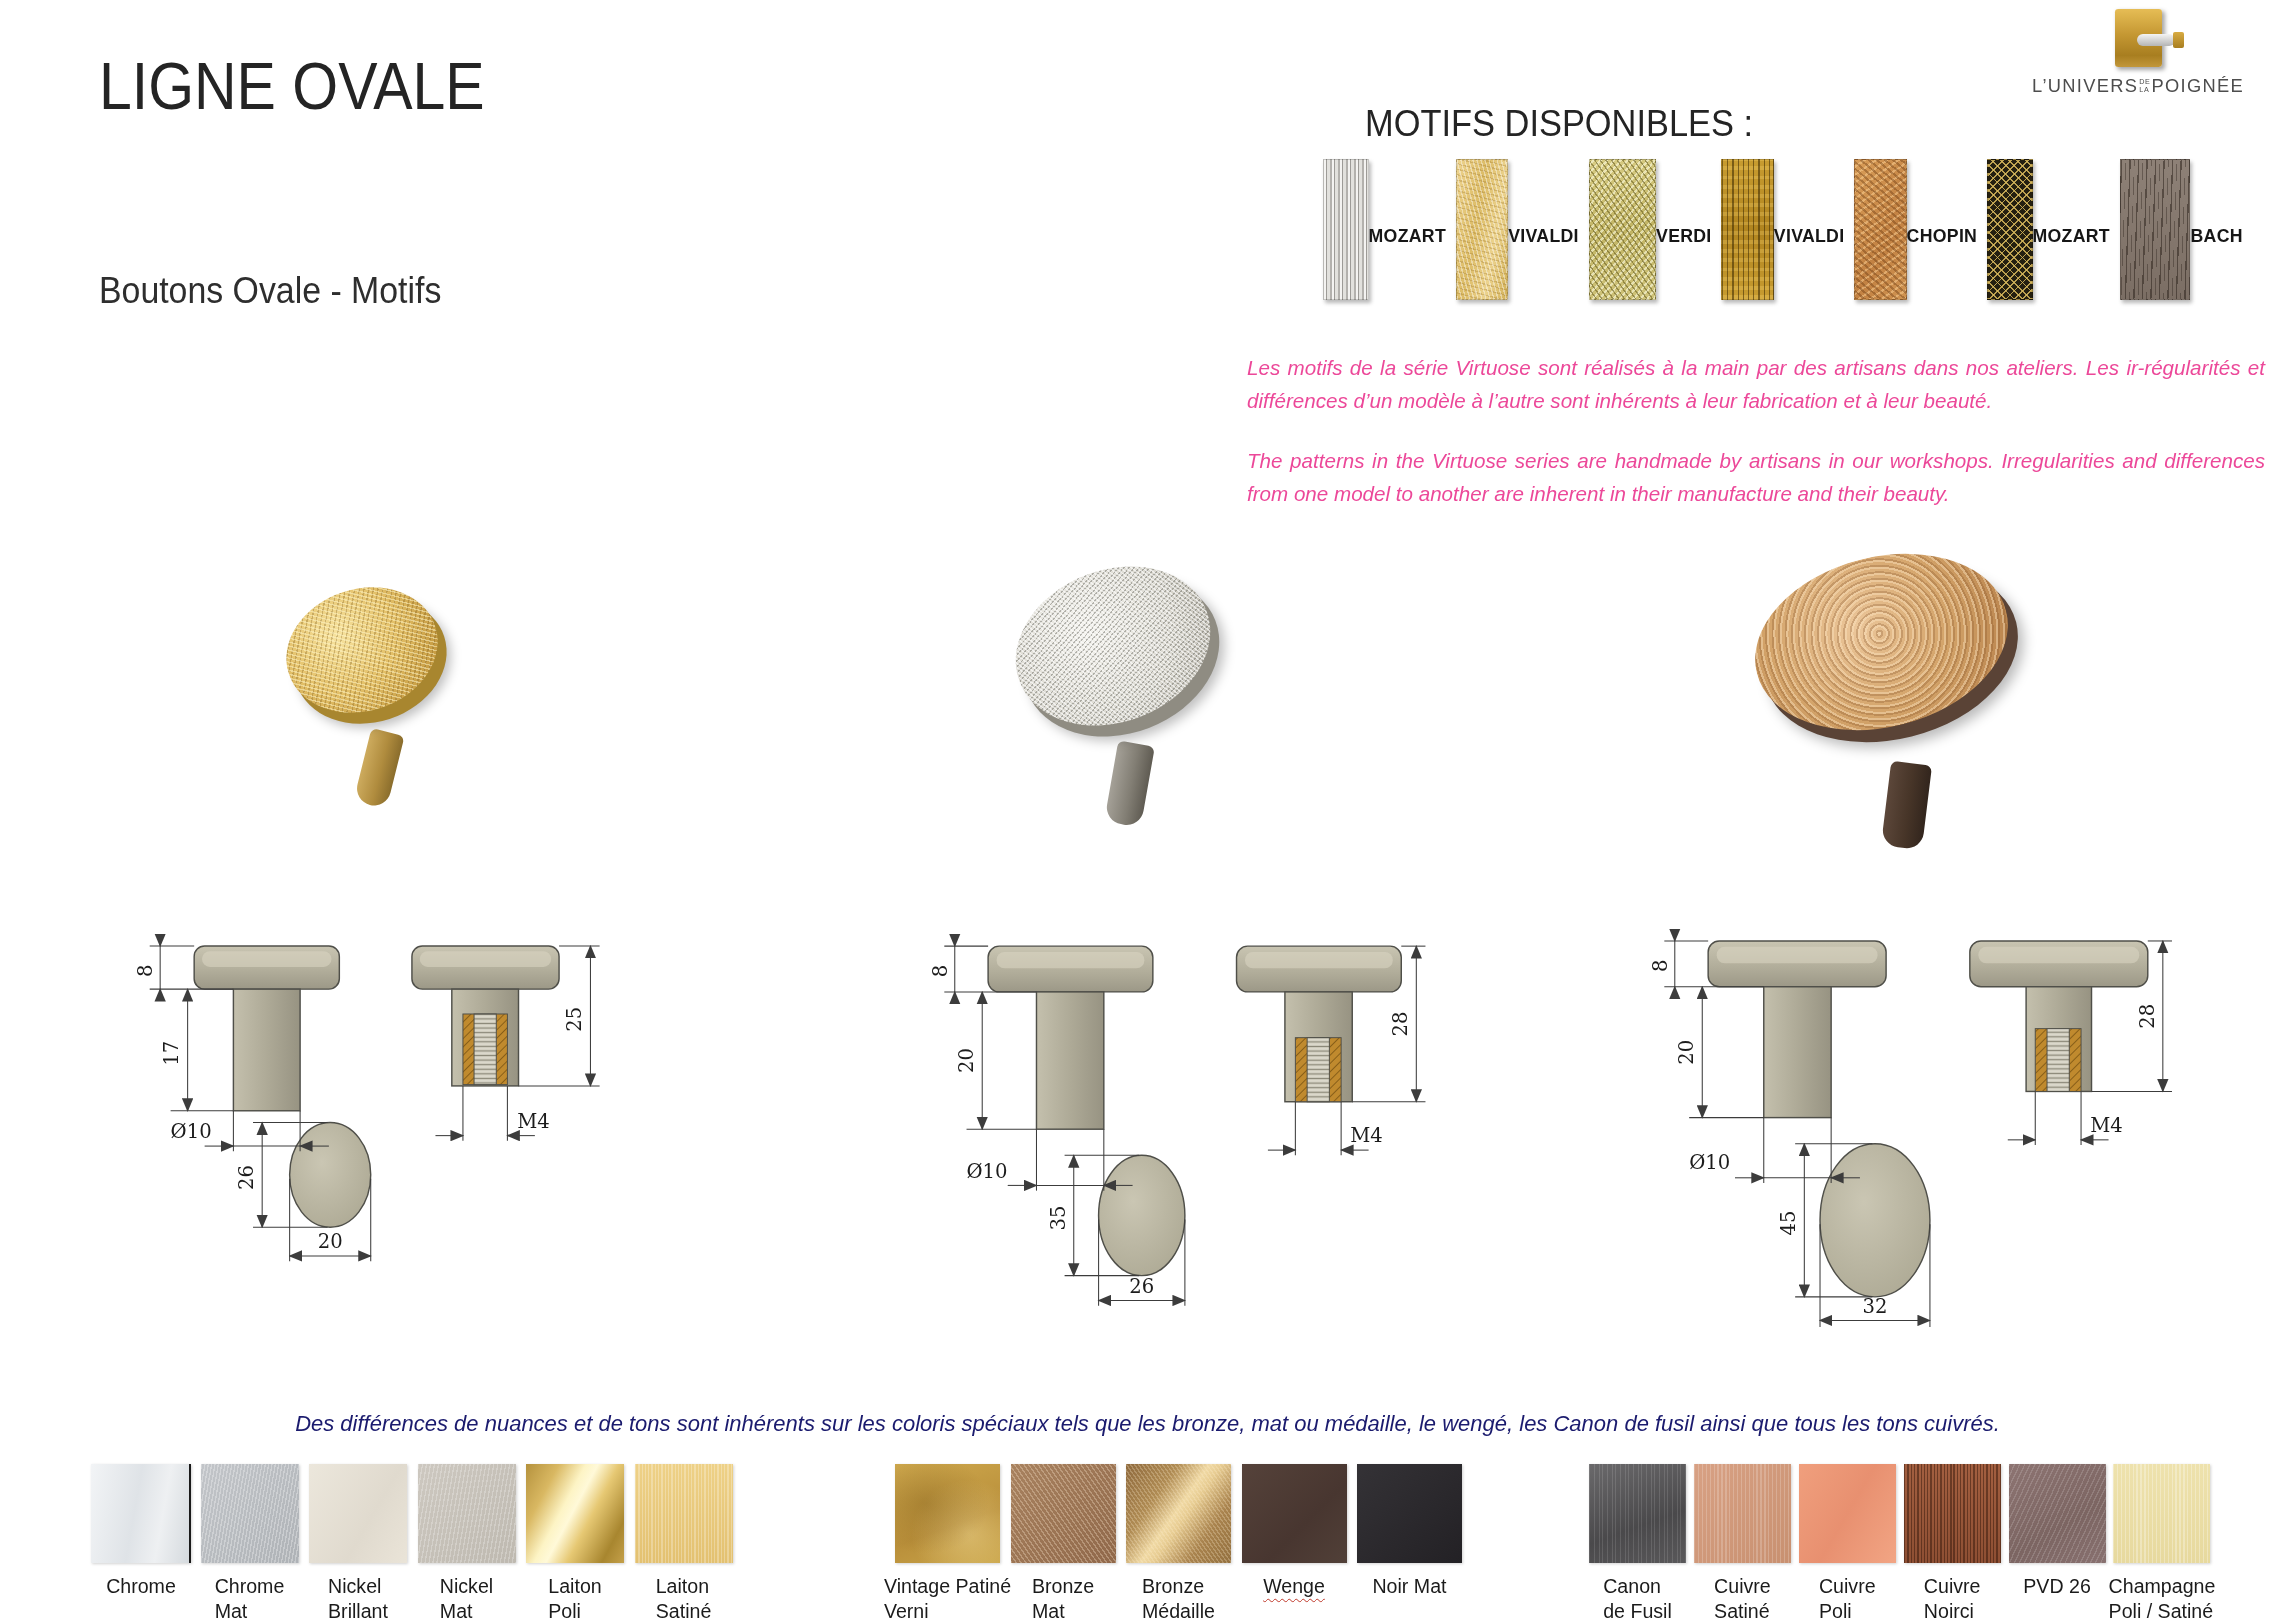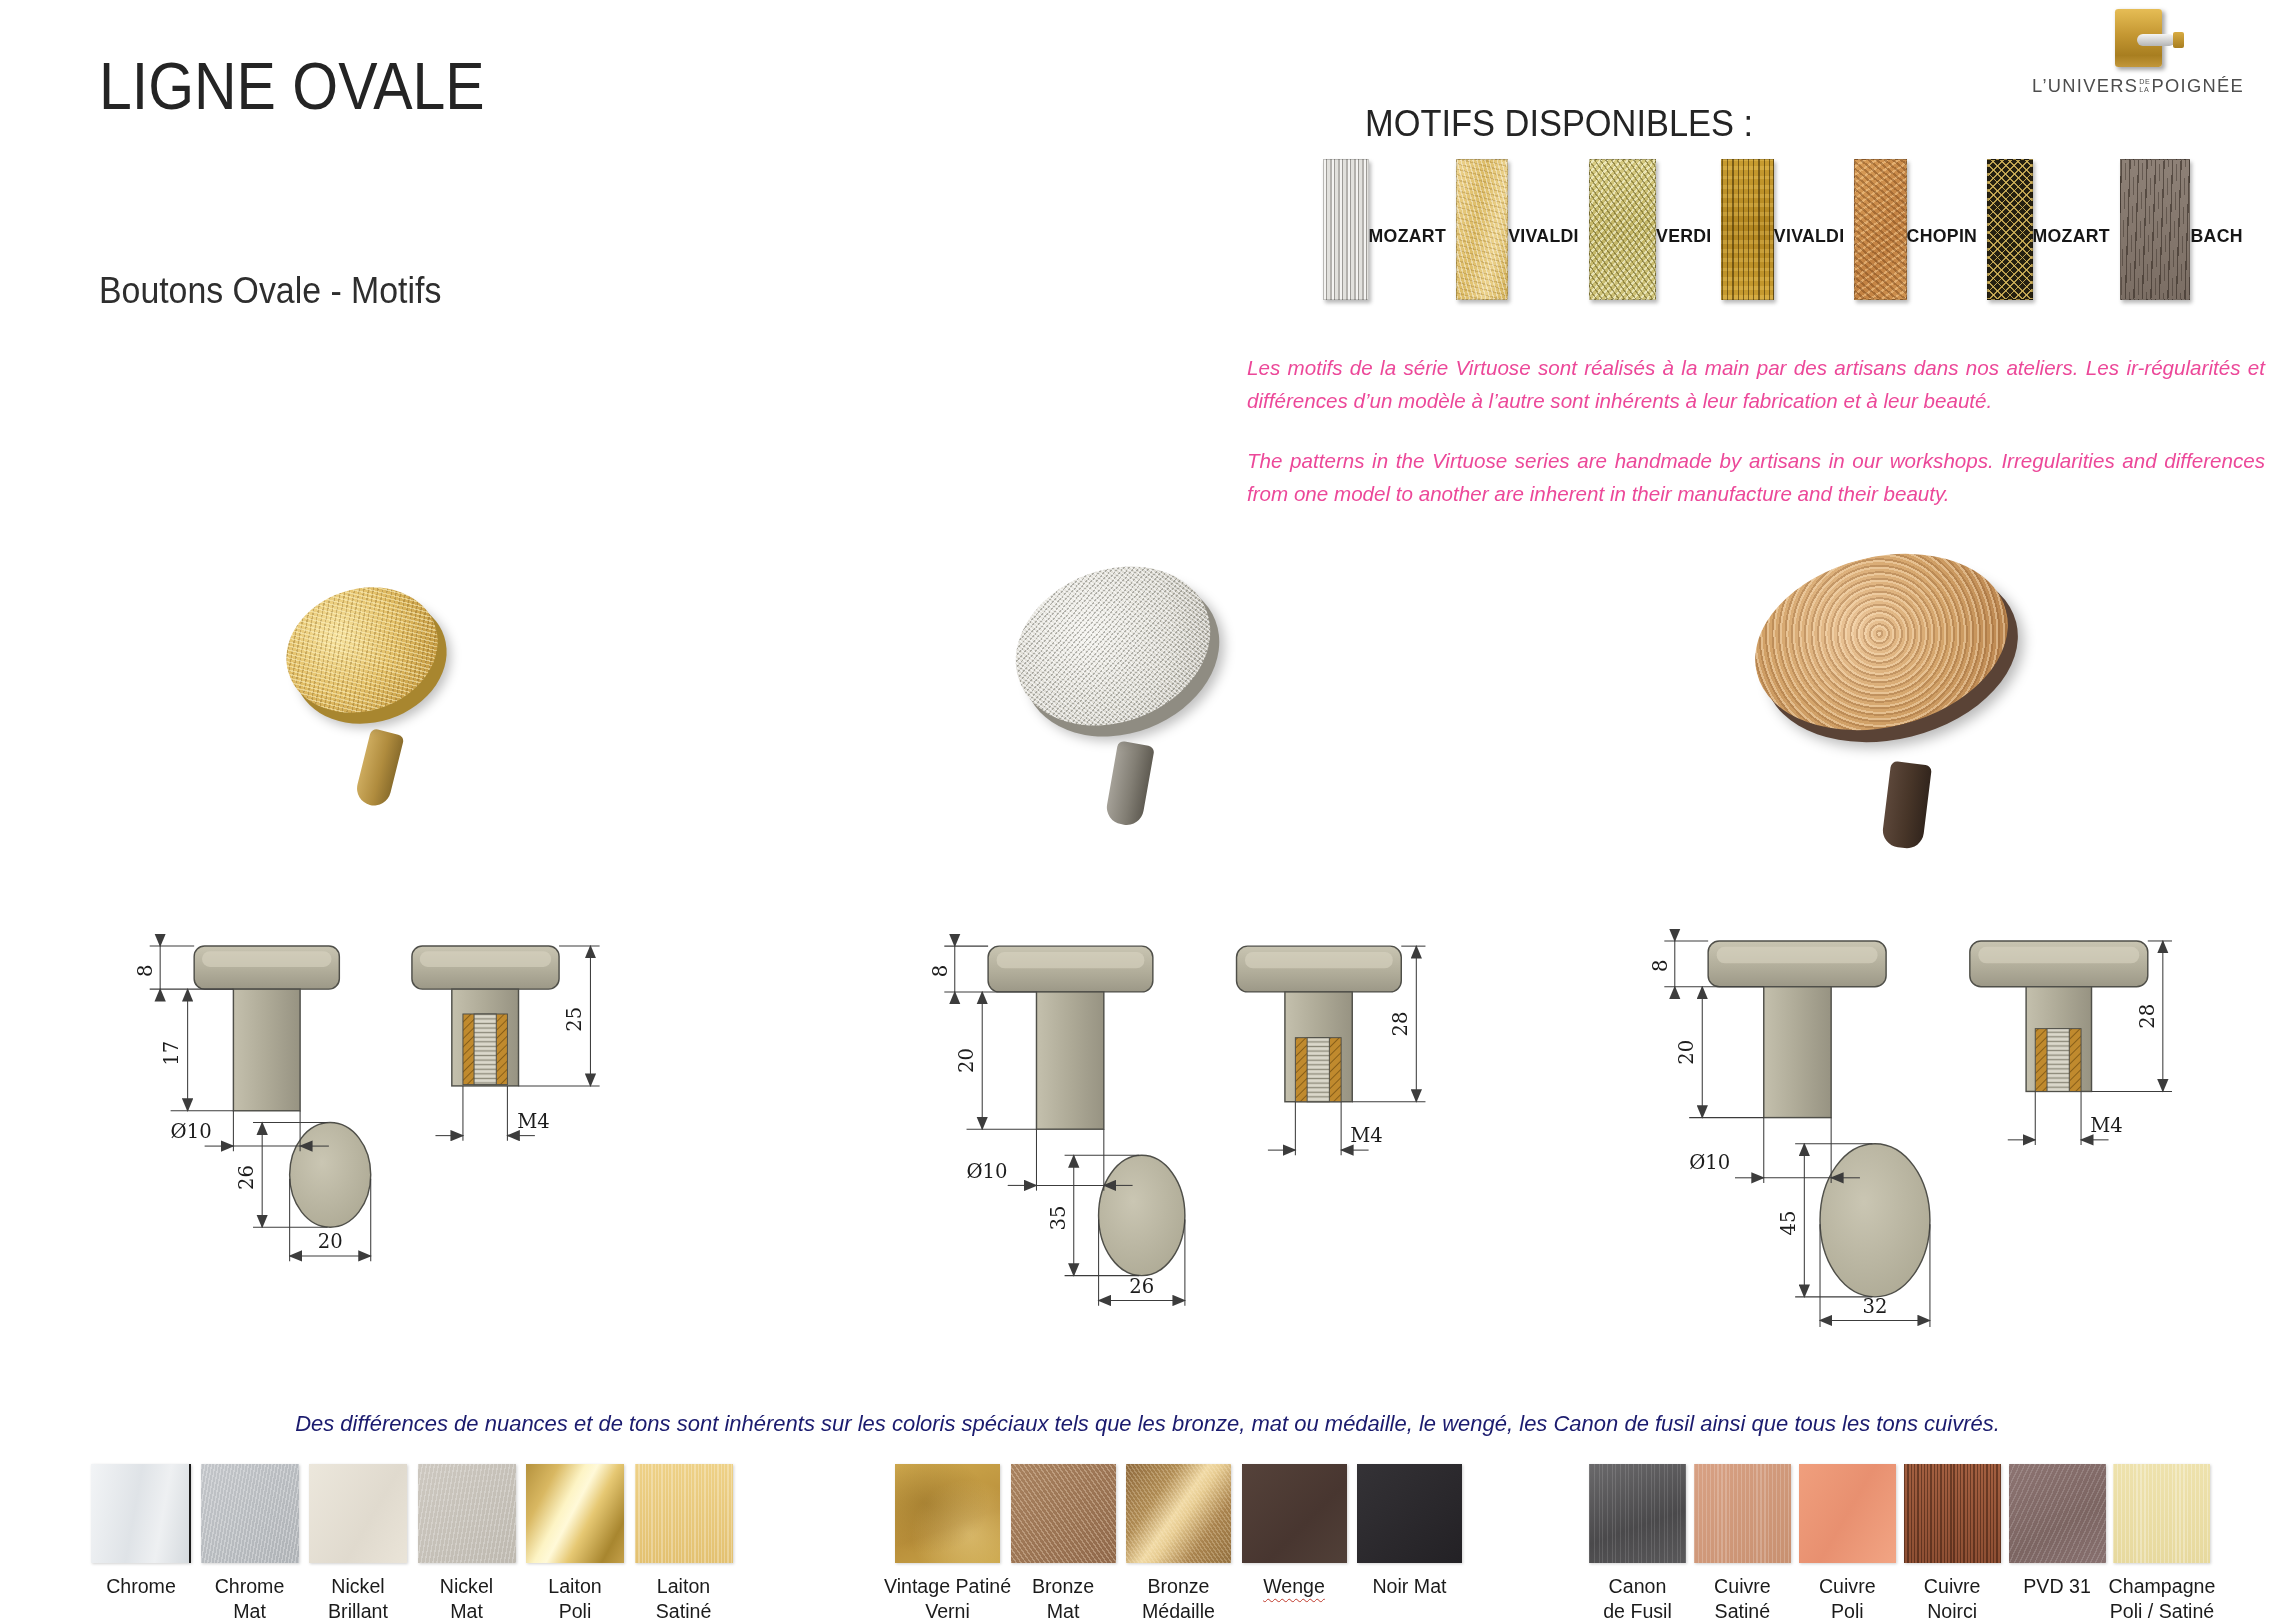--- a/index.html
+++ b/index.html
@@ -88,21 +88,21 @@
   .note{top:1411px;left:0;width:2295px;text-align:center;font-size:22px;font-style:italic;
         font-weight:500;color:#1b1b6e}
 
   .fin-row{position:absolute;top:1464px;display:flex}
   .g1{left:92px;gap:10.5px}
   .g2{left:895px;gap:10.5px}
   .g3{left:1589px;gap:7.9px}
   .fin{display:flex;flex-direction:column;align-items:center}
   .g1 .fin{width:98px}.g2 .fin{width:105px}.g3 .fin{width:97px}
   .fin-sw{width:100%;height:99px;box-shadow:0.7px 1.3px 2.6px rgba(0,0,0,.18)}
-  .fin-label{margin-top:10.5px;font-size:19.6px;line-height:25px;text-align:center;color:#1b1b1b;white-space:nowrap}
+  .fin-label{margin-top:10.5px;font-size:19.6px;line-height:25px;text-align:left;color:#1b1b1b;white-space:nowrap}
   .squiggle{text-decoration:underline;text-decoration-style:wavy;text-decoration-color:#c0392b;
             text-decoration-thickness:1.3px;text-underline-offset:4.6px}
 
   .f-chrome{background:linear-gradient(100deg,#f2f4f6 0%,#dfe3e7 45%,#eef0f2 70%,#d5dade 100%);border-right:2.6px solid #1a1a1a}
   .f-chrome-mat{background:repeating-linear-gradient(100deg,rgba(255,255,255,.3) 0 1.3px,transparent 1.3px 3.3px),
                 linear-gradient(135deg,#c2c5c9,#aeb2b6)}
   .f-nickel-brillant{background:linear-gradient(120deg,#ece7dc,#e0dace 60%,#eae4d8)}
   .f-nickel-mat{background:repeating-linear-gradient(100deg,rgba(255,255,255,.25) 0 1.3px,transparent 1.3px 3.9px),
                 linear-gradient(135deg,#cdc8c0,#beb9b0)}
   .f-laiton-poli{background:linear-gradient(118deg,#b5923d 0%,#d9b862 22%,#fdf4c5 40%,#fff9d8 48%,#e6c873 62%,#a8862f 85%,#c4a04a 100%)}
@@ -483,21 +483,21 @@
   <div class="fin">
     <div class="fin-sw f-cuivre-noirci"></div>
     <div class="fin-label">
       <div>Cuivre</div>
       <div>Noirci</div>
     </div>
   </div>
   <div class="fin">
     <div class="fin-sw f-pvd21"></div>
     <div class="fin-label">
-      <div>PVD 31</div>
+      <div>PVD 26</div>
       <div></div>
     </div>
   </div>
   <div class="fin">
     <div class="fin-sw f-champagne"></div>
     <div class="fin-label">
       <div>Champagne</div>
       <div>Poli / Satiné</div>
     </div>
   </div>

